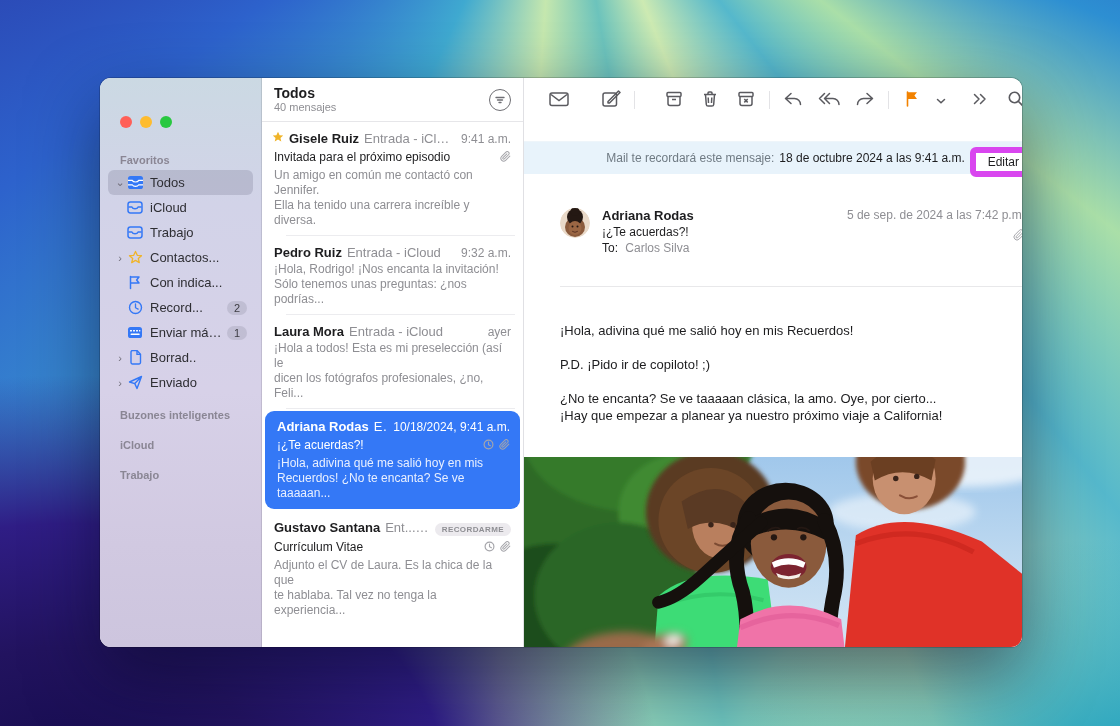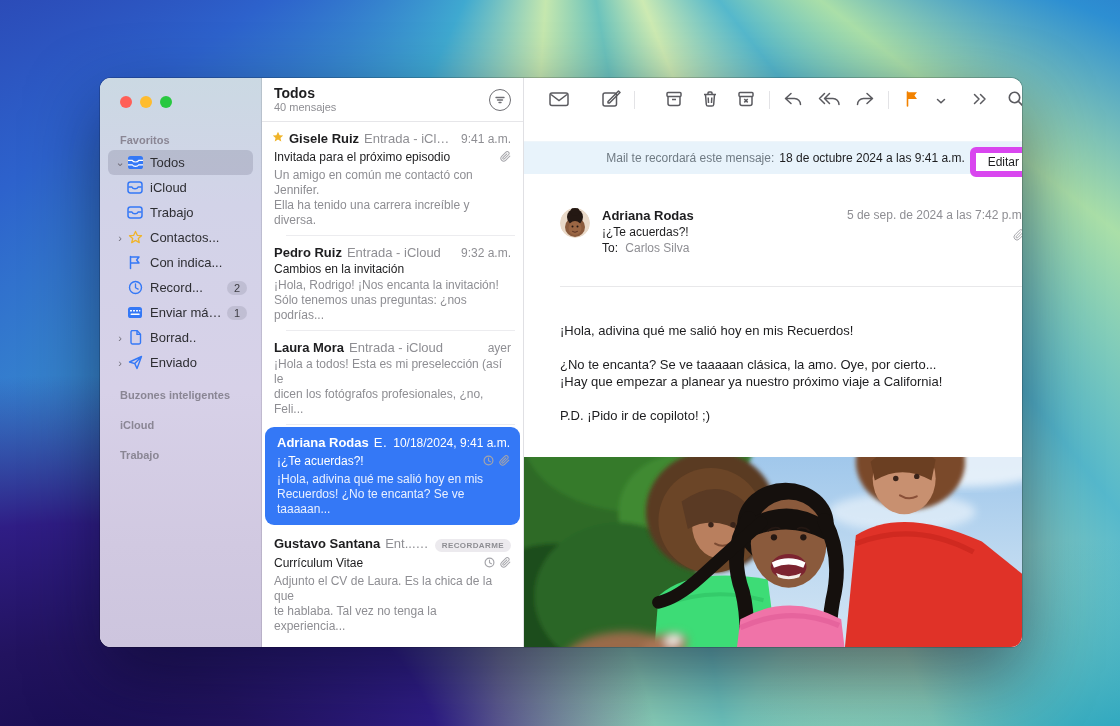--- a/index.html
+++ b/index.html
@@ -23,21 +23,21 @@
     border-radius:11px; overflow:hidden; display:flex;
     box-shadow:0 28px 70px rgba(10,10,40,.55), 0 0 0 1px rgba(0,0,0,.18);
     background:#fff;
   }
 
   
   .sidebar{
     width:162px; flex:0 0 162px; height:100%;
     background:linear-gradient(180deg,#cbd9e3 0%,#d2d3e8 22%,#d7d1e8 55%,#d1c9e1 82%,#cdc5de 100%);
     border-right:1px solid rgba(0,0,0,.10);
-    padding-top:10px; font-size:13px; color:#2e2e33;
+    padding-top:30px; font-size:13px; color:#2e2e33;
   }
   .traffic{ display:flex; gap:8px; padding:8px 0 22px 20px; }
   .traffic span{ width:12px; height:12px; border-radius:50%; display:block; }
   .tl-red{ background:#ff5f57; } .tl-yellow{ background:#febc2e; } .tl-green{ background:#28c840; }
   .side-section-title{ font-size:11px; font-weight:bold; color:#8a8694; padding:4px 10px 4px 20px; }
   .side-group-title{ font-size:11px; font-weight:bold; color:#8a8694; padding:14px 10px 4px 20px; }
   .side-item{
     display:flex; align-items:center; height:25px; margin:0 8px; padding:0 6px;
     border-radius:6px; white-space:nowrap; overflow:hidden;
   }
@@ -274,24 +274,20 @@
           <div class="m-preview">Un amigo en común me contactó con Jennifer.
 Ella ha tenido una carrera increíble y diversa.</div>
           <div class="rowline"></div>
         </div>
         <div class="msg-row">
           <div class="m-line1">
             <span class="m-sender">Pedro Ruiz</span>
             <span class="m-mailbox">Entrada - iCloud</span>
             <span class="m-time">9:32 a.m.</span>
           </div>
-          <div class="m-line2">
-            <span class="m-subject">Cambios en la invitación</span>
-            <span class="m-icons"></span>
-          </div>
           <div class="m-preview">¡Hola, Rodrigo! ¡Nos encanta la invitación!
 Sólo tenemos unas preguntas: ¿nos podrías...</div>
           <div class="rowline"></div>
         </div>
         <div class="msg-row">
           <div class="m-line1">
             <span class="m-sender">Laura Mora</span>
             <span class="m-mailbox">Entrada - iCloud</span>
             <span class="m-time">ayer</span>
           </div>
@@ -456,23 +452,23 @@
           <svg width="12" height="12" viewBox="0 0 24 24" fill="none" stroke="#a5a5aa" stroke-width="2" stroke-linecap="round">
               <path d="M21.44 11.05l-9.19 9.19a6 6 0 0 1-8.49-8.49l9.19-9.19a4 4 0 0 1 5.66 5.66l-9.2 9.19a2 2 0 0 1-2.83-2.83l8.49-8.48"></path>
             </svg>
         </div>
       </div>
     </div>
     <hr class="mail-hr">
 
     <div class="mail-body" id="mail-body">
         <p>¡Hola, adivina qué me salió hoy en mis Recuerdos!</p>
+        <p>P.D. ¡Pido ir de copiloto! ;)</p>
         <p>¿No te encanta? Se ve taaaaan clásica, la amo. Oye, por cierto...
 ¡Hay que empezar a planear ya nuestro próximo viaje a California!</p>
-        <p>P.D. ¡Pido ir de copiloto! ;)</p>
       </div>
 
     <div class="photo-wrap">
       <svg viewBox="0 0 498 296" preserveAspectRatio="xMidYMid slice">
         <defs>
           <linearGradient id="sky" x1="0" y1="0" x2="0" y2="1">
             <stop offset="0" stop-color="#8fbde8"></stop>
               <stop offset=".5" stop-color="#bcd8f0"></stop>
               <stop offset="1" stop-color="#e2edf7"></stop>
           </linearGradient>

